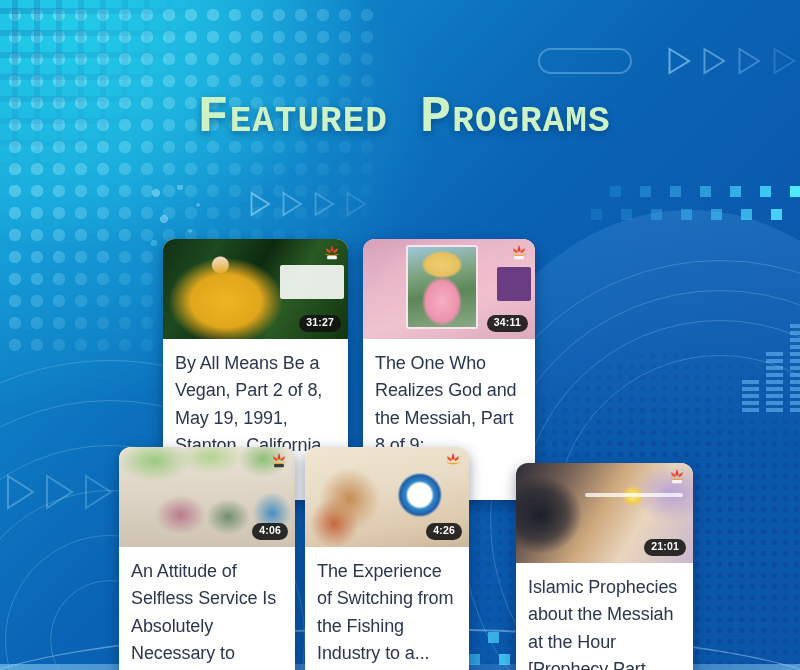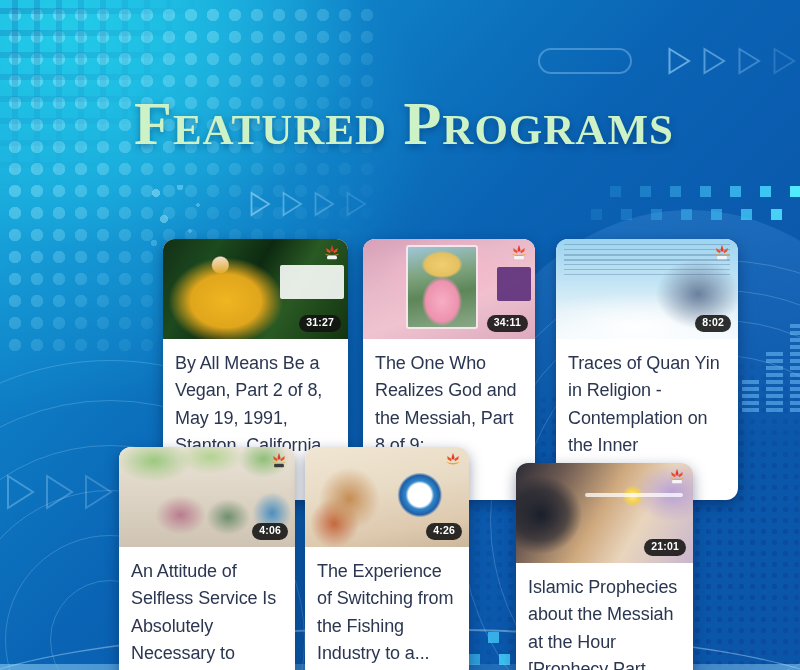--- a/index.html
+++ b/index.html
@@ -115,22 +115,22 @@
     left: -60px; right: -60px; bottom: -38px; height: 80px;
     border-radius: 50% 50% 0 0 / 100% 100% 0 0;
     border-top: 2px solid rgba(180,225,255,.45);
   }
 
   
   .title {
     position: absolute;
     left: 8px; right: 0; top: 92px;
     text-align: center;
-    font-family: Liberation Serif, serif;
-    font-size: 62px;
+    font-family: Liberation Mono, monospace;
+    font-size: 52px;
     line-height: 1;
     letter-spacing: 1px;
     font-variant: small-caps;
     color: #cdf2c6;
     text-shadow: 0 3px 7px rgba(0,40,90,.45);
     white-space: nowrap;
   }
 
   
   .card {
@@ -391,42 +391,20 @@
         <path d="M5 6 L10.5 10 L9.5 12.5 L5.5 10 Z" fill="#e8502c"></path>
         <path d="M19 6 L13.5 10 L14.5 12.5 L18.5 10 Z" fill="#e8502c"></path>
         <path d="M3 13 Q12 20 21 13 Q12 16.5 3 13 Z" fill="#f0a32b"></path>
         <rect x="6" y="16" width="12" height="4" rx="1" fill="#f5f5f5"></rect>
       </svg>
       <div class="duration">34:11</div>
     </div>
     <div class="card-title">The One Who Realizes God and the Messiah, Part 8 of 9: Questions...</div>
   </div>
 
-  <div class="card" style="left:556px; top:239px; width:182px;">
-    <div class="thumb">
-      <div class="thumb-art" style="background:
-             radial-gradient(ellipse 40% 60% at 78% 55%, #6a7f9c 0%, rgba(106,127,156,0) 58%),
-             radial-gradient(ellipse 80% 45% at 45% 88%, #ffffff 0%, rgba(255,255,255,.2) 60%, rgba(255,255,255,0) 78%),
-             linear-gradient(180deg,#9dd4ef 0%,#bfe3f4 40%,#e3f1f8 72%,#f4fafd 100%);">
-      </div>
-      <div style="position:absolute; left:8px; top:5px; right:8px; height:34px;
-                  background:repeating-linear-gradient(180deg, rgba(30,60,110,.32) 0 1.5px, rgba(0,0,0,0) 1.5px 5px);
-                  opacity:.75;">
-      </div>
-      <svg class="logo-mark" viewBox="0 0 24 22">
-        <path d="M12 2 L14 9 L12 11 L10 9 Z" fill="#e23b2a"></path>
-        <path d="M5 6 L10.5 10 L9.5 12.5 L5.5 10 Z" fill="#e8502c"></path>
-        <path d="M19 6 L13.5 10 L14.5 12.5 L18.5 10 Z" fill="#e8502c"></path>
-        <path d="M3 13 Q12 20 21 13 Q12 16.5 3 13 Z" fill="#f0a32b"></path>
-        <rect x="6" y="16" width="12" height="4" rx="1" fill="#f5f5f5"></rect>
-      </svg>
-      <div class="duration">8:02</div>
-    </div>
-    <div class="card-title">Traces of Quan Yin in Religion - Contemplation on the Inner Heavenly...</div>
-  </div>
 
   <div class="card" style="left:119px; top:447px; width:176px;">
     <div class="thumb">
       <div class="thumb-art" style="background:
              radial-gradient(ellipse 30% 30% at 20% 14%, #9cc97f 0%, rgba(156,201,127,0) 70%),
              radial-gradient(ellipse 26% 24% at 52% 10%, #b3d391 0%, rgba(179,211,145,0) 72%),
              radial-gradient(ellipse 20% 26% at 82% 12%, #8fbf78 0%, rgba(143,191,120,0) 72%),
              radial-gradient(ellipse 22% 30% at 35% 68%, #b97b8e 0%, rgba(185,123,142,0) 66%),
              radial-gradient(ellipse 18% 26% at 62% 70%, #6f8f6e 0%, rgba(111,143,110,0) 70%),
              radial-gradient(ellipse 16% 30% at 87% 66%, #4a8fc0 0%, rgba(74,143,192,0) 70%),

